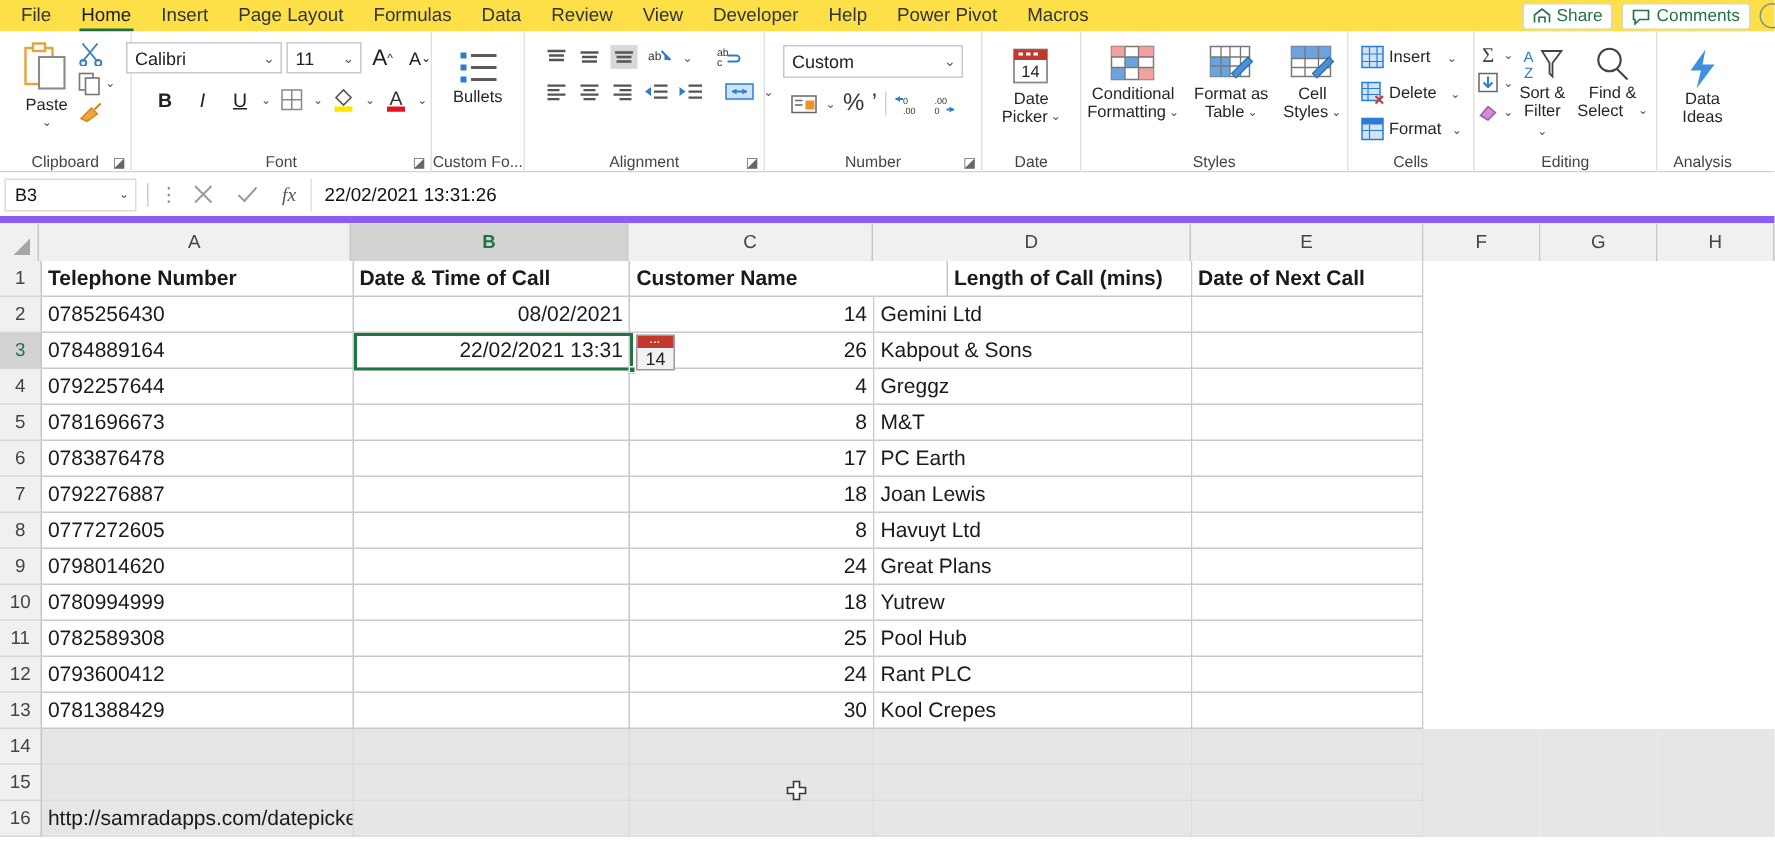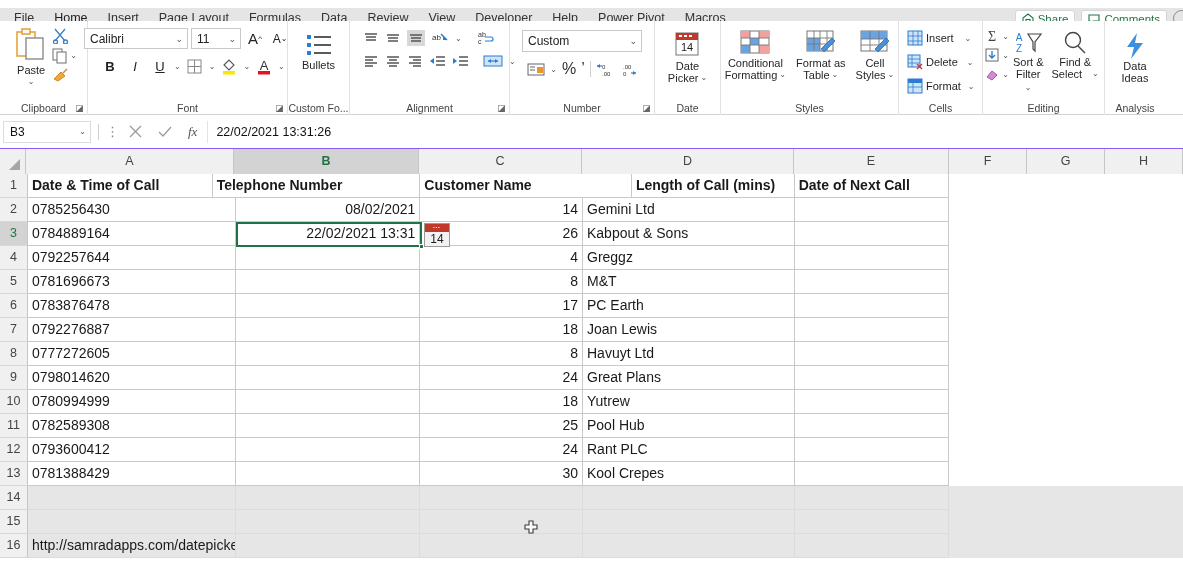--- a/index.html
+++ b/index.html
@@ -6,22 +6,22 @@
   html, body {
     width: 1183px; height: 567px;
     overflow: hidden;
     font-family: "Liberation Sans", sans-serif;
     background: #ffffff;
     -webkit-font-smoothing: antialiased;
   }
 
   
   .tabbar {
-    position: absolute; top: 8px; left: 0; width: 1183px; height: 21px;
-    background: #e5e5e5;
+    position: absolute; top: 0; left: 0; width: 1183px; height: 21px;
+    background: #fde047;
     display: flex; align-items: center;
   }
   .tab {
     font-size: 12.5px; color: #333333;
     padding: 0 10px; height: 21px; line-height: 20px;
     position: relative; white-space: nowrap;
   }
   .tab.active { color: #1b1b1b; }
   .tab.active::after {
     content: ""; position: absolute; left: 9px; right: 9px; bottom: 0px;
@@ -89,21 +89,21 @@
   .combo .cv { font-size: 9px; }
   .fbtn {
     width: 22px; height: 21px; display: flex; align-items: center; justify-content: center;
     font-size: 13px; color: #222;
   }
 
   
   .fbar {
     position: absolute; top: 115px; left: 0; width: 1183px; height: 34px;
     background: #fff; display: flex; align-items: center;
-    border-bottom: 1px solid #8b5cf6;
+    border-bottom: 5px solid #8b5cf6;
   }
   .namebox {
     width: 88px; height: 22px; margin-left: 3px;
     border: 1px solid #dcdcdc; background:#fff;
     display: flex; align-items: center; justify-content: space-between;
     padding: 0 4px 0 6px; font-size: 12px; color: #111;
   }
   .fb-sep { width: 1px; height: 16px; background: #d0d0d0; margin: 0 7px; }
   .fb-icons { display: flex; align-items: center; gap: 16px; padding: 0 10px; color: #9a9a9a; }
   .fb-input {
@@ -682,22 +682,22 @@
         <div class="ch" style="width: 155px;">E</div>
         <div class="ch" style="width: 78px;">F</div>
         <div class="ch" style="width: 78px;">G</div>
         <div class="ch" style="width: 78px;">H</div>
       </div>
   </div>
   <div class="rowszone">
     <div id="rows-host">
         <div class="row" style="top: 0px;">
           <div class="rh">1</div>
+          <div class="cell hdr" style="width: 208px;">Telephone Number</div>
           <div class="cell hdr" style="width: 185px;">Date &amp; Time of Call</div>
-          <div class="cell hdr" style="width: 208px;">Telephone Number</div>
           <div class="cell hdr" style="width: 212px;">Customer Name</div>
           <div class="cell hdr" style="width: 163px;">Length of Call (mins)</div>
           <div class="cell hdr" style="width: 155px;">Date of Next Call</div>
           <div class="cell blankzone" style="width: 78px;"></div>
           <div class="cell blankzone" style="width: 78px;"></div>
           <div class="cell blankzone" style="width: 78px;"></div>
         </div>
         <div class="row" style="top: 24px;">
           <div class="rh">2</div>
           <div class="cell" style="width: 208px;">0785256430</div>

